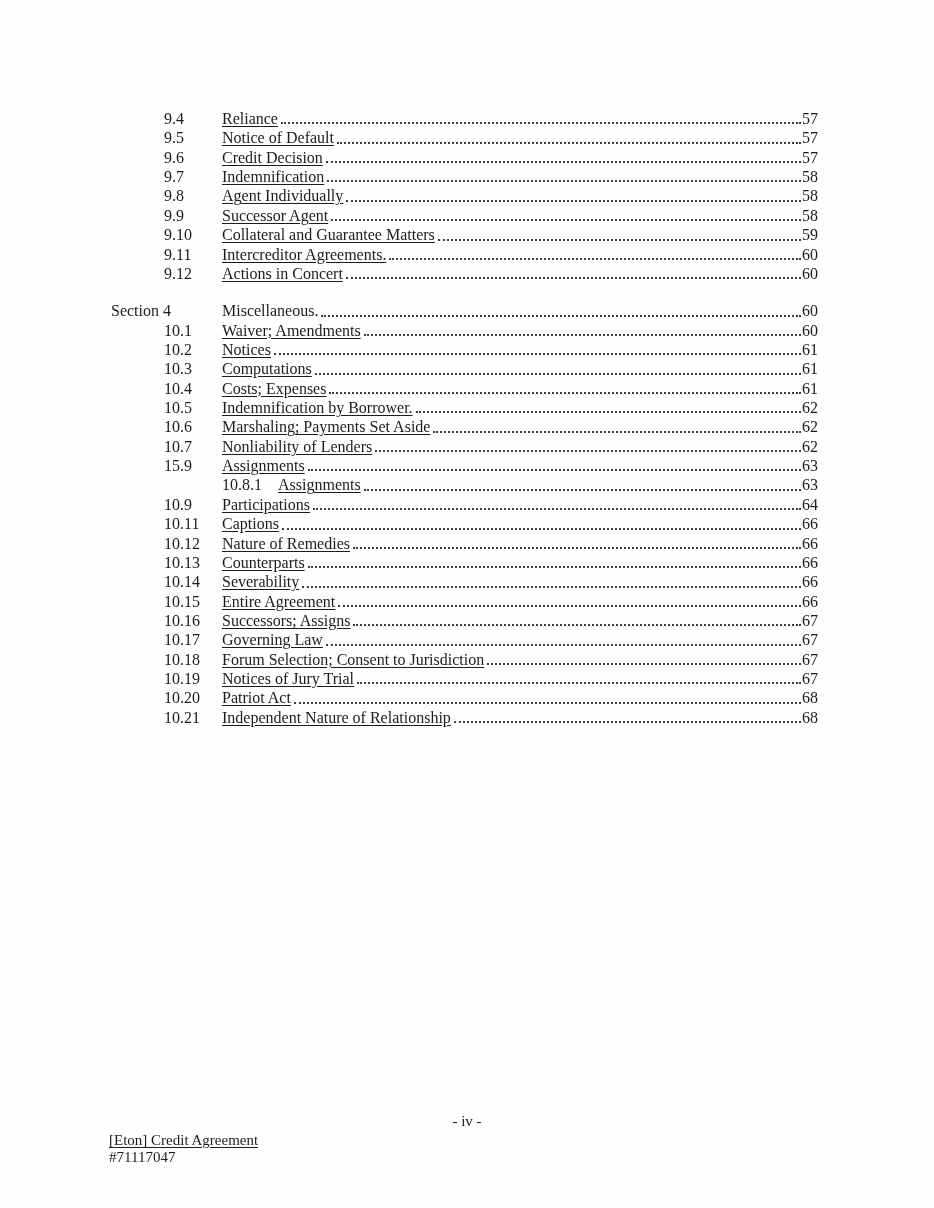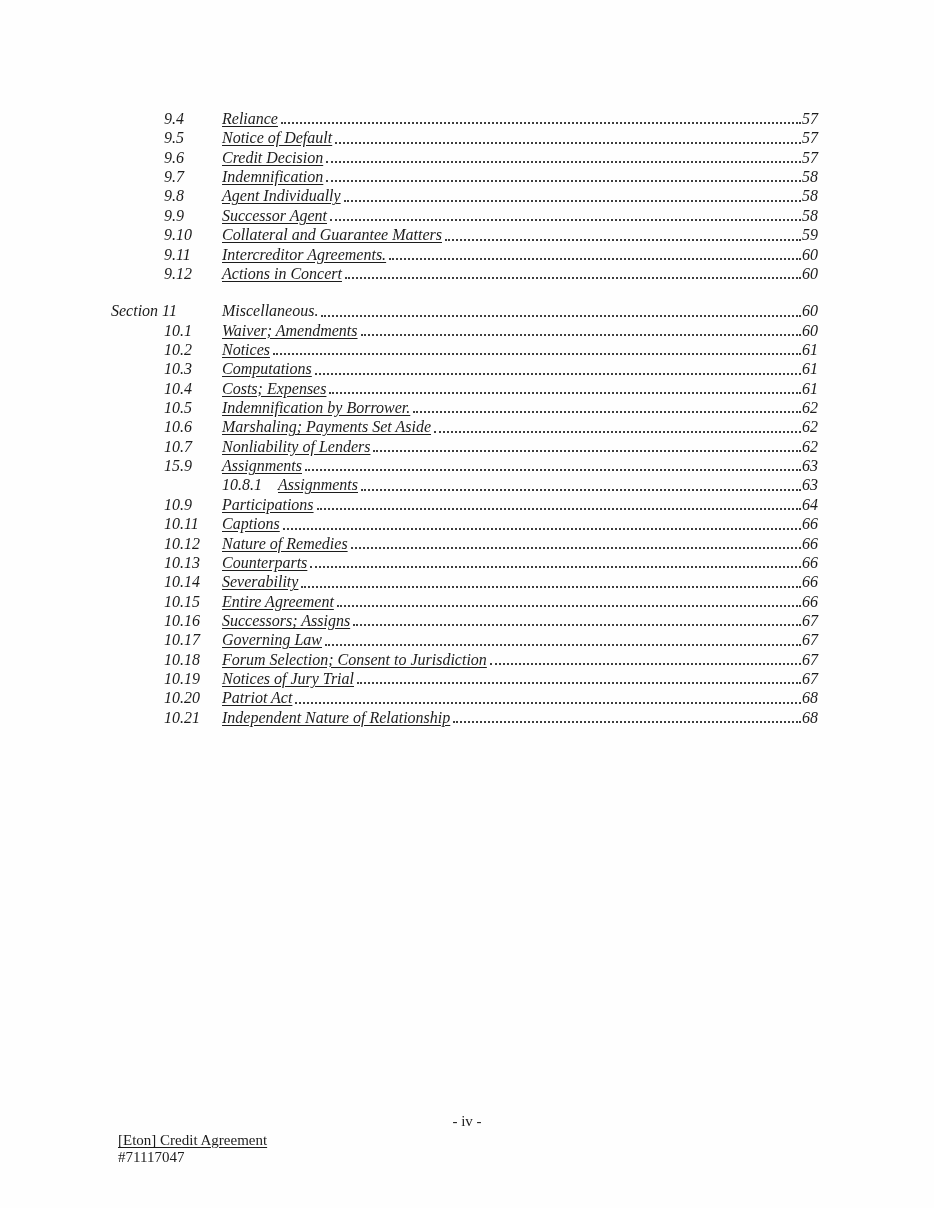--- a/index.html
+++ b/index.html
@@ -25,21 +25,20 @@
     position: absolute;
     left: 111px;
     top: 109px;
     width: 707px;
   }
   .row {
     display: flex;
     line-height: 19.36px;
     white-space: nowrap;
     align-items: baseline;
-    font-style: italic;
   }
   .num {
     flex: 0 0 111px;
     box-sizing: border-box;
     padding-left: 53px;
   }
   .row.section .num {
     padding-left: 0;
   }
   .row.subitem .num {
@@ -75,21 +74,21 @@
     top: 1113px;
     left: 0;
     width: 934px;
     text-align: center;
     font-size: 15px;
     line-height: 16.5px;
   }
   .doc-id {
     position: absolute;
     top: 1132px;
-    left: 118px;
+    left: 109px;
     font-size: 15px;
     line-height: 16.5px;
   }
   .doc-id .u {
     text-decoration: underline;
     text-underline-offset: 2px;
   }
 </style>
 </head>
 <body>
@@ -146,21 +145,21 @@
         <span class="page">60</span>
       </div>
       <div class="row item">
         <span class="num">9.12</span>
         <span class="title">Actions in Concert</span>
         <span class="dots"></span>
         <span class="page">60</span>
       </div>
       <div class="spacer"></div>
       <div class="row section">
-        <span class="num">Section 11</span>
+        <span class="num">Section 4</span>
         <span class="title">Miscellaneous.</span>
         <span class="dots"></span>
         <span class="page">60</span>
       </div>
       <div class="row item">
         <span class="num">10.1</span>
         <span class="title">Waiver; Amendments</span>
         <span class="dots"></span>
         <span class="page">60</span>
       </div>

